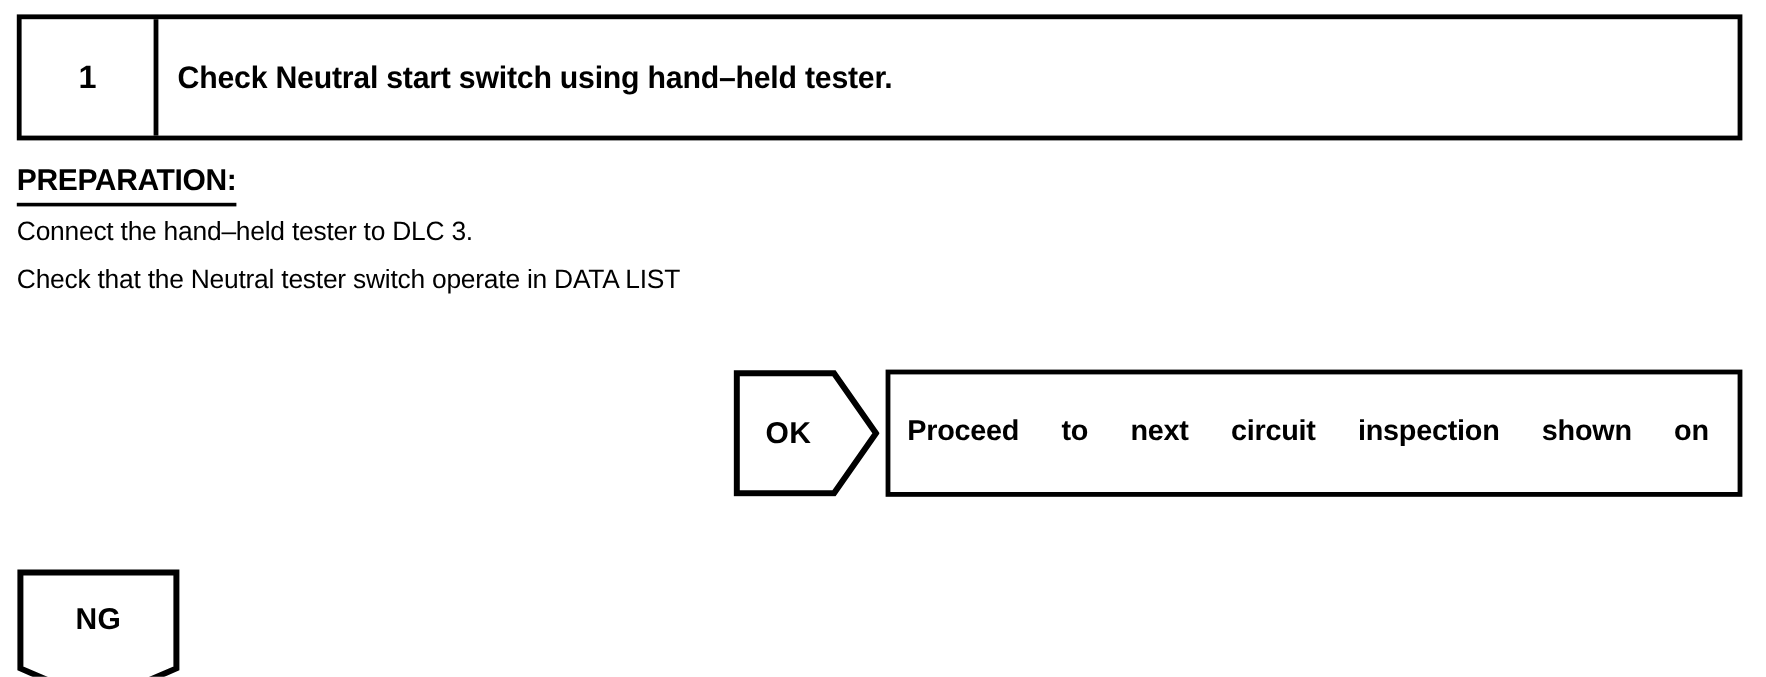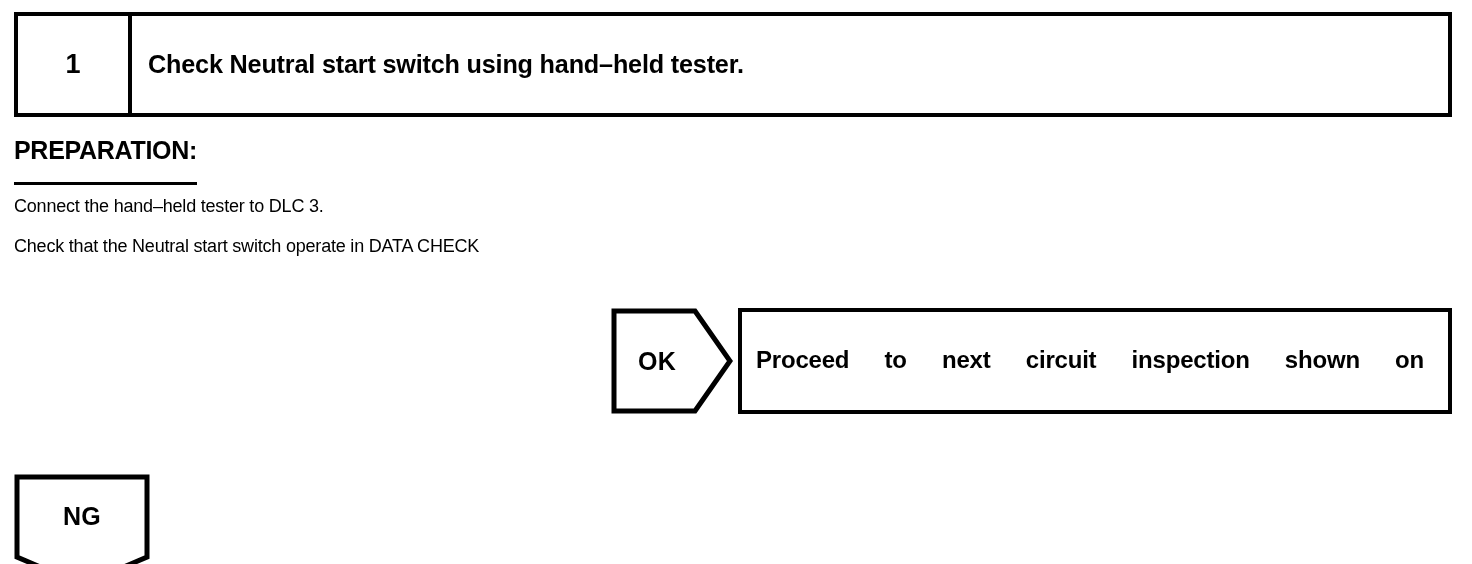--- a/index.html
+++ b/index.html
@@ -71,26 +71,26 @@
   .detail-label {
     font-size: 25px;
     font-weight: bold;
     line-height: 38px;
     letter-spacing: -0.3px;
     display: block;
     white-space: nowrap;
   }
   .detail-label > span {
     border-bottom: 3px solid #000;
-    padding-bottom: 17px;
+    padding-bottom: 4px;
     display: inline-block;
     line-height: 30px;
   }
   .detail-text {
-    font-size: 18px;
+    font-size: 22px;
     font-weight: normal;
     line-height: 38px;
     letter-spacing: -0.2px;
     display: block;
     white-space: nowrap;
     margin-top: 2px;
   }
 
   
   .ok-tag {
@@ -180,21 +180,21 @@
     <span class="step-num">1</span>
   </div>
   <div class="step-title-cell">
     <span class="step-title">Check Neutral start switch using hand–held tester.</span>
   </div>
 </div>
 
 <div class="detail-block">
   <div class="detail-label"><span>PREPARATION:</span></div>
   <div class="detail-text">Connect the hand–held tester to DLC 3.</div>
-  <div class="detail-text">Check that the Neutral start switch operate in DATA CHECK</div>
+  <div class="detail-text">Check that the Neutral tester switch operate in DATA LIST</div>
 </div>
 
 <div class="ok-tag">
   <svg width="122" height="106" viewBox="0 0 122 106" xmlns="http://www.w3.org/2000/svg">
     <polygon points="3,3 84,3 119,53 84,103 3,103" fill="#ffffff" stroke="#000000" stroke-width="5" stroke-linejoin="miter"></polygon>
   </svg>
   <div class="ok-tag-label">OK</div>
 </div>
 
 <div class="result-box">

